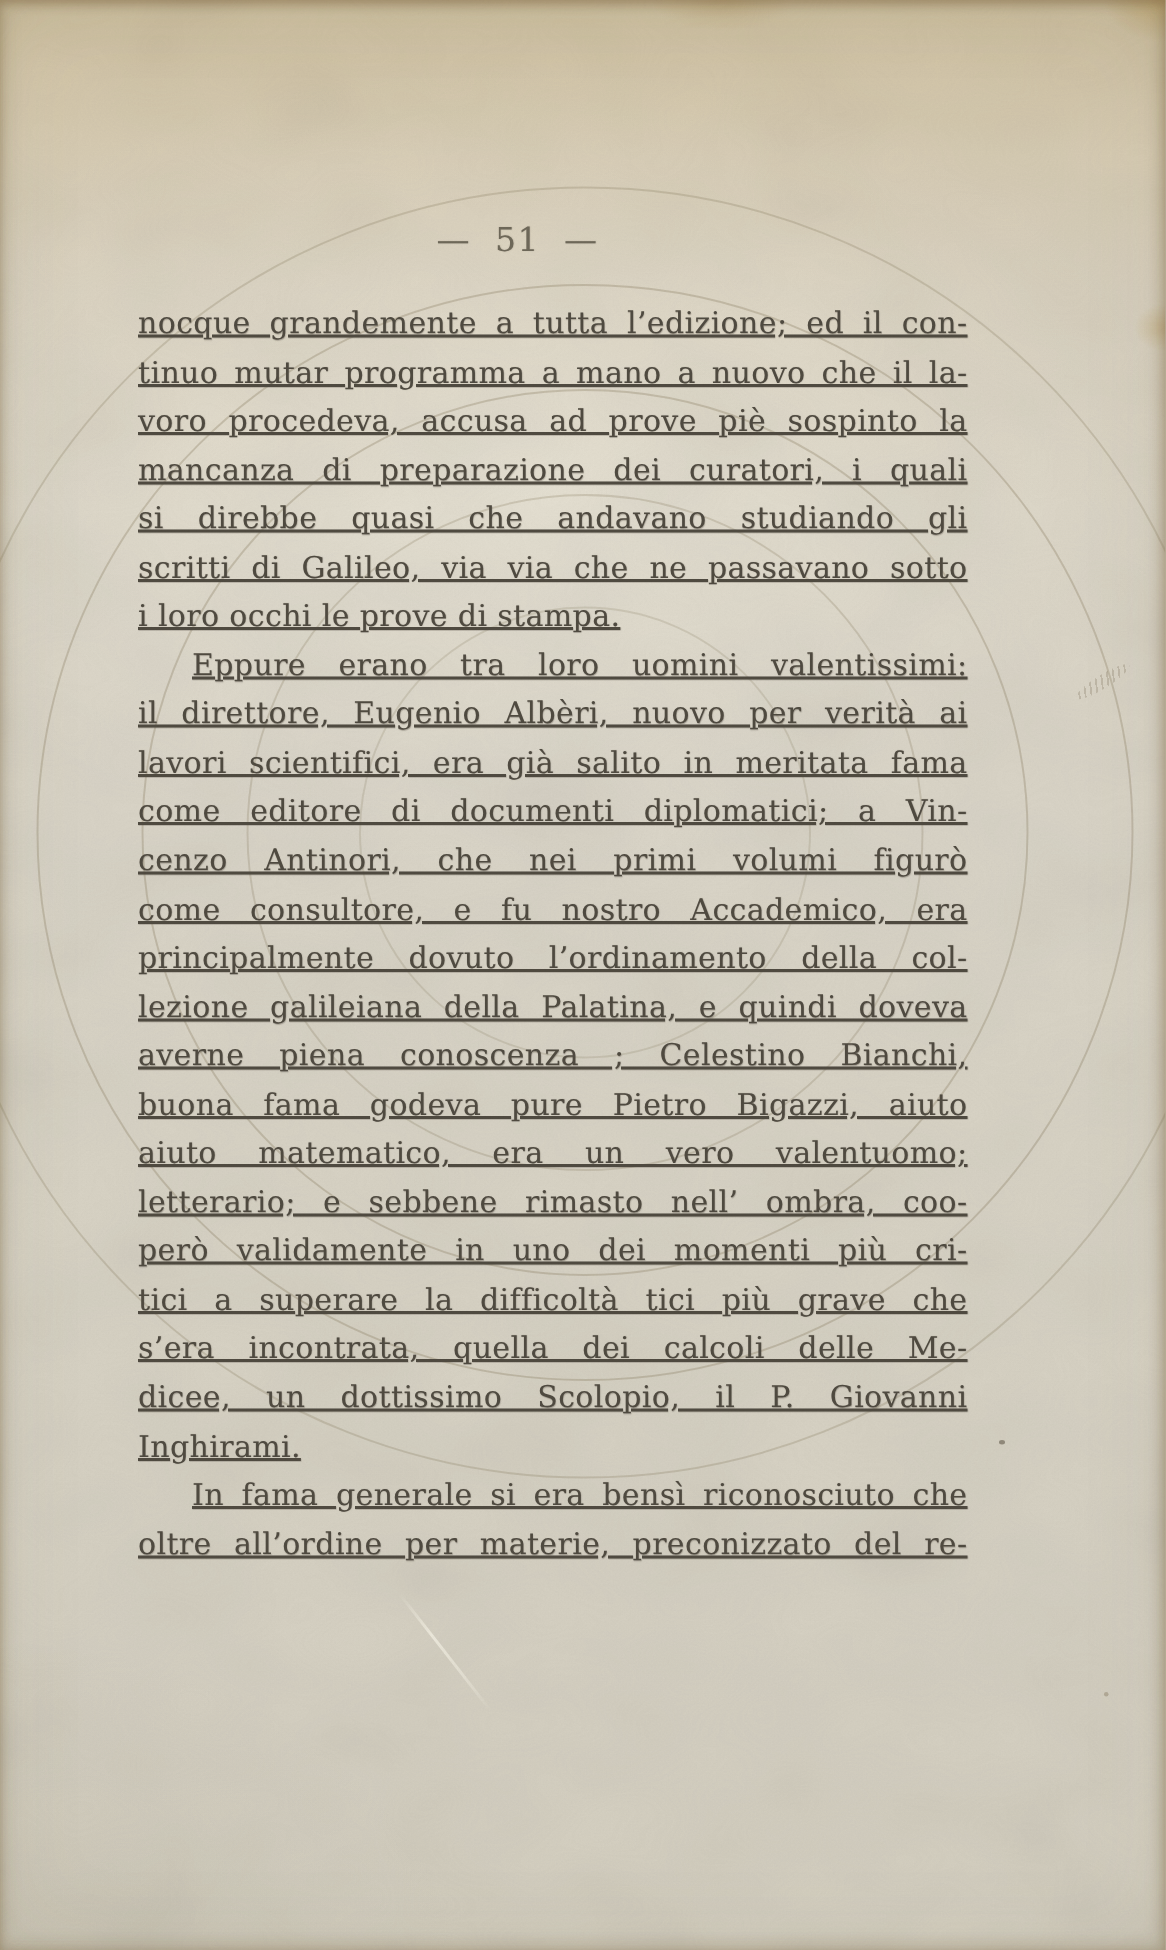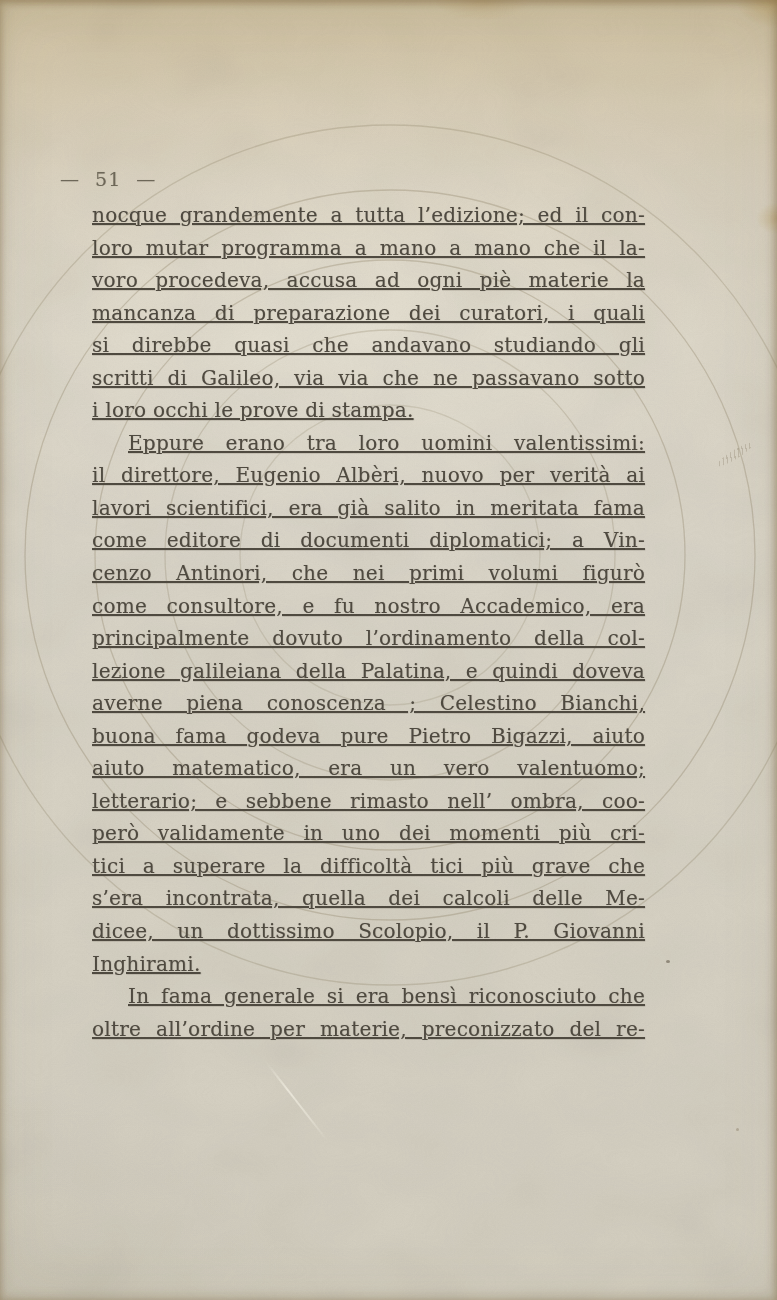--- a/index.html
+++ b/index.html
@@ -60,25 +60,25 @@
   .line.no-justify {
     text-align: left;
     text-align-last: left;
   }
   .line.indent {
     padding-left: 36px;
   }
   .page-number {
     position: absolute;
     left: 60px;
-    top: 168px;
+    top: 148px;
     width: 570px;
     z-index: 2;
-    text-align: left;
-    font-size: 19px;
+    text-align: center;
+    font-size: 22px;
     color: #6e6859;
     letter-spacing: 1px;
     word-spacing: 8px;
     text-shadow: 0.3px 0.3px 0.8px rgba(100, 92, 76, 0.35);
   }
   
   .scribble {
     position: absolute;
     left: 714px;
     top: 450px;
@@ -164,22 +164,22 @@
 
   <div class="scribble"></div>
   <div class="speck-1"></div>
   <div class="speck-2"></div>
   <div class="crease"></div>
 
   <div class="page-number">— 51 —</div>
 
   <div class="text-block">
       <div class="line">nocque grandemente a tutta l’edizione; ed il con-</div>
-      <div class="line">loro mutar programma a mano a mano che il la-</div>
-      <div class="line">voro procedeva, accusa ad ogni piè materie la</div>
+      <div class="line">tinuo mutar programma a mano a nuovo che il la-</div>
+      <div class="line">voro procedeva, accusa ad prove piè sospinto la</div>
       <div class="line">mancanza di preparazione dei curatori, i quali</div>
       <div class="line">si direbbe quasi che andavano studiando gli</div>
       <div class="line">scritti di Galileo, via via che ne passavano sotto</div>
       <div class="line no-justify">i loro occhi le prove di stampa.</div>
       <div class="line indent">Eppure erano tra loro uomini valentissimi:</div>
       <div class="line">il direttore, Eugenio Albèri, nuovo per verità ai</div>
       <div class="line">lavori scientifici, era già salito in meritata fama</div>
       <div class="line">come editore di documenti diplomatici; a Vin-</div>
       <div class="line">cenzo Antinori, che nei primi volumi figurò</div>
       <div class="line">come consultore, e fu nostro Accademico, era</div>

